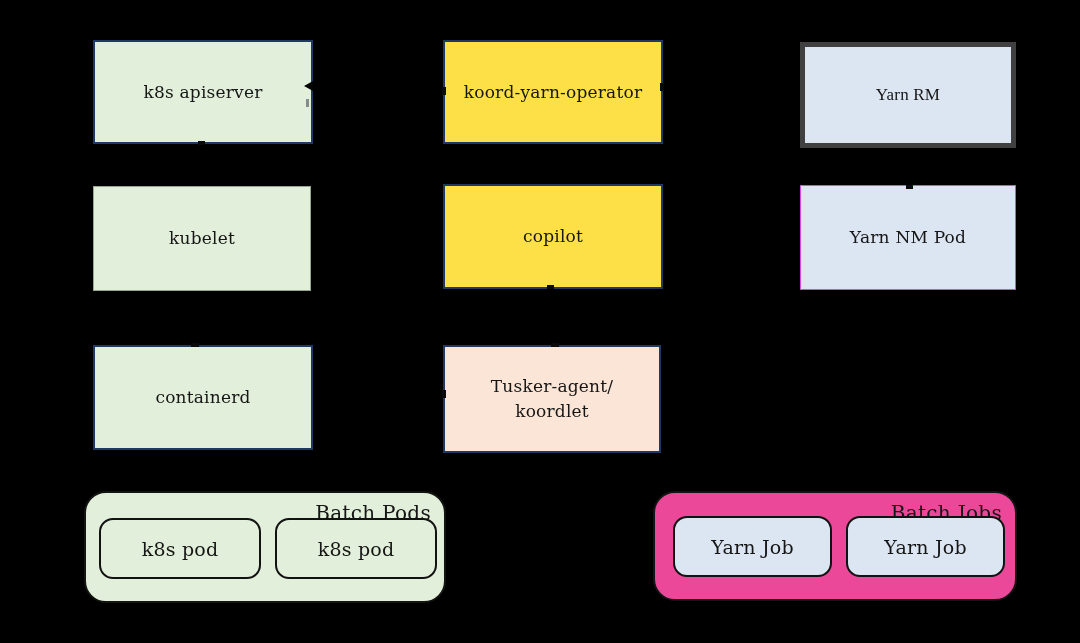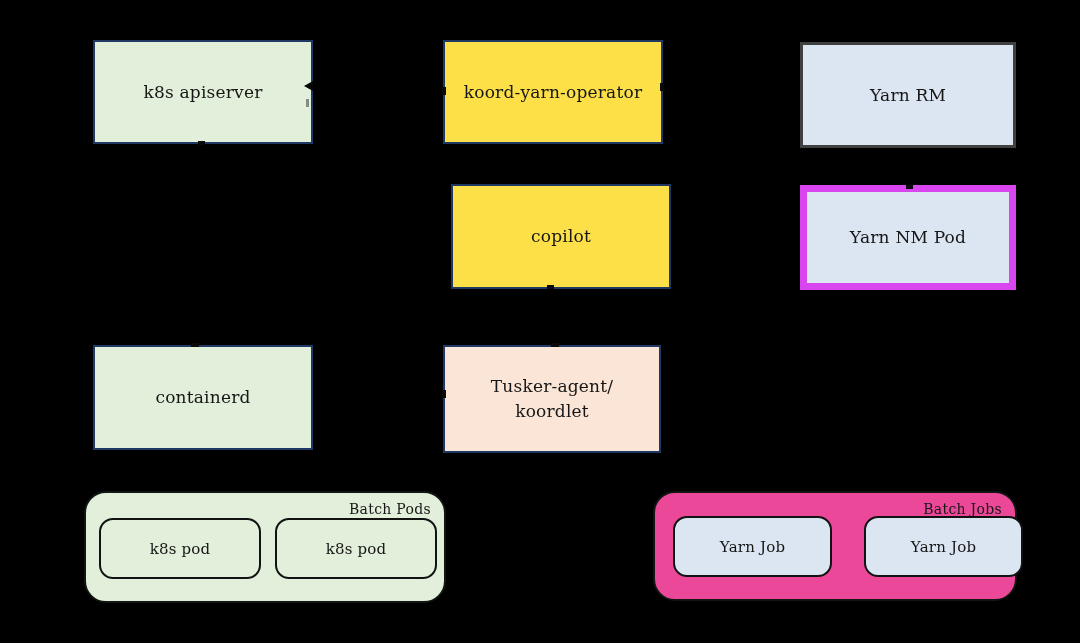--- a/index.html
+++ b/index.html
@@ -30,59 +30,59 @@
     letter-spacing: 0.2px;
   }
   .navy-border { border: 2px solid #1f3864; }
   .green-fill  { background: #e2efda; }
   .cream-fill  { background: #fde047; }
   .blue-fill   { background: #dce6f3; }
   .peach-fill  { background: #fbe5d6; }
 
   #n-k8s-apiserver { left: 93px;  top: 40px;  width: 220px; height: 104px; }
   #n-koord-yarn-op { left: 443px; top: 40px;  width: 220px; height: 104px; }
-  #n-yarn-rm       { left: 800px; top: 42px;  width: 216px; height: 106px; border: 3px solid #404040; }
+  #n-yarn-rm       { left: 800px; top: 42px;  width: 216px; height: 106px; border: 5px solid #404040; font-family: Liberation Serif, serif; }
   #n-kubelet       { left: 93px;  top: 186px; width: 218px; height: 105px; border: 1px solid #97a78f; }
-  #n-copilot       { left: 443px; top: 184px; width: 220px; height: 105px; margin-left: 8px; }
-  #n-yarn-nm-pod   { left: 800px; top: 185px; width: 216px; height: 105px; border: 7px solid #d946ef; }
+  #n-copilot       { left: 443px; top: 184px; width: 220px; height: 105px; }
+  #n-yarn-nm-pod   { left: 800px; top: 185px; width: 216px; height: 105px; border: 1px solid #d946ef; }
   #n-containerd    { left: 93px;  top: 345px; width: 220px; height: 105px; text-align: right; }
   #n-tusker        { left: 443px; top: 345px; width: 218px; height: 108px; }
 
   .group {
     position: absolute;
     box-sizing: border-box;
     border: 2px solid #121512;
     border-radius: 22px;
   }
   #g-batch-pods { left: 84px;  top: 491px; width: 362px; height: 112px; background: #e2efda; }
   #g-batch-jobs { left: 653px; top: 491px; width: 364px; height: 110px; background: #ec4899; }
   .group-label {
     position: absolute;
     top: 8px;
     right: 13px;
-    font-size: 14px;
+    font-size: 20px;
     letter-spacing: 0.3px;
     margin-left: 40px;
   }
   .group-items {
     position: absolute;
     left: 13px;
     top: 25px;
     display: flex;
     gap: 14px;
   }
-  #g-batch-jobs .group-items { left: 18px; top: 23px; gap: 32px; }
+  #g-batch-jobs .group-items { left: 18px; top: 23px; gap: 14px; }
   .chip {
     box-sizing: border-box;
     border: 2px solid #121212;
     border-radius: 14px;
     display: flex;
     align-items: center;
     justify-content: center;
-    font-size: 15px;
+    font-size: 19px;
     letter-spacing: 0.2px;
   }
   .pod-chip { width: 162px; height: 61px; background: #e2efda; }
   .job-chip { width: 159px; height: 61px; background: #dbe6f2; }
 
   
   .arrowhead-left {
     position: absolute;
     width: 0; height: 0;
     border-top: 5px solid transparent;
@@ -103,20 +103,21 @@
 </style>
 </head>
 <body>
 
 <div id="canvas">
 
   <div id="n-k8s-apiserver" class="node green-fill navy-border">k8s apiserver</div>
   <div id="n-koord-yarn-op" class="node cream-fill navy-border">koord-yarn-operator</div>
   <div id="n-yarn-rm" class="node blue-fill">Yarn RM</div>
 
+  <div id="n-kubelet" class="node green-fill">kubelet</div>
   <div id="n-copilot" class="node cream-fill navy-border">copilot</div>
   <div id="n-yarn-nm-pod" class="node blue-fill">Yarn NM Pod</div>
 
   <div id="n-containerd" class="node green-fill navy-border">containerd</div>
   <div id="n-tusker" class="node peach-fill navy-border">Tusker-agent/
 koordlet</div>
 
   <div id="g-batch-pods" class="group">
     <div class="group-label">Batch Pods</div>
     <div class="group-items">

